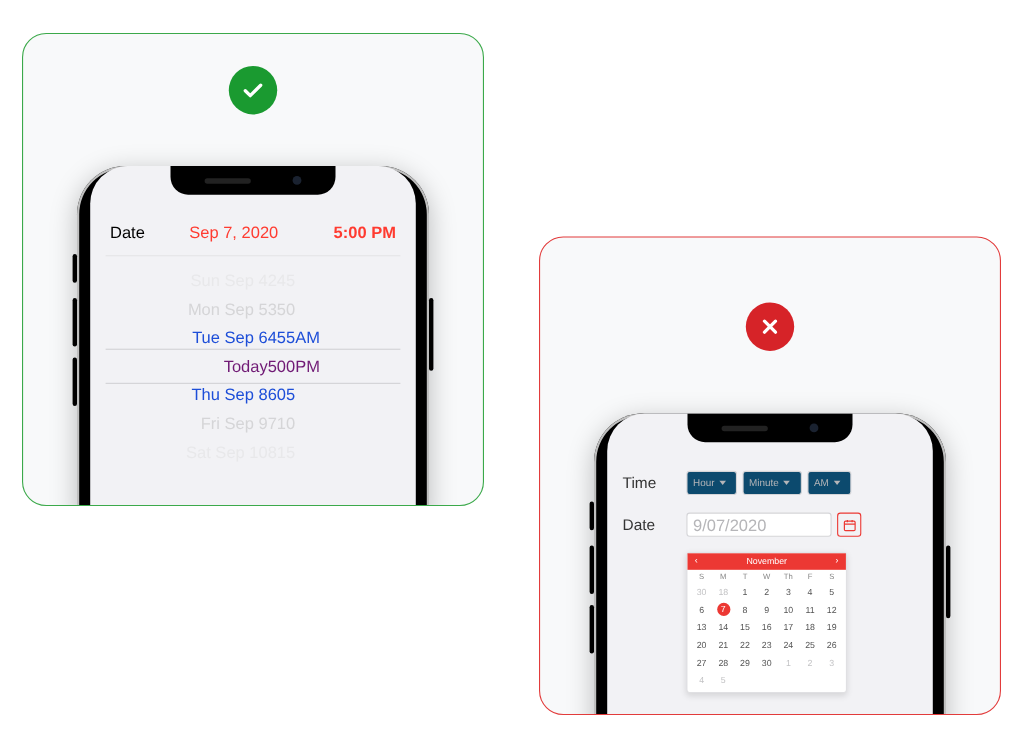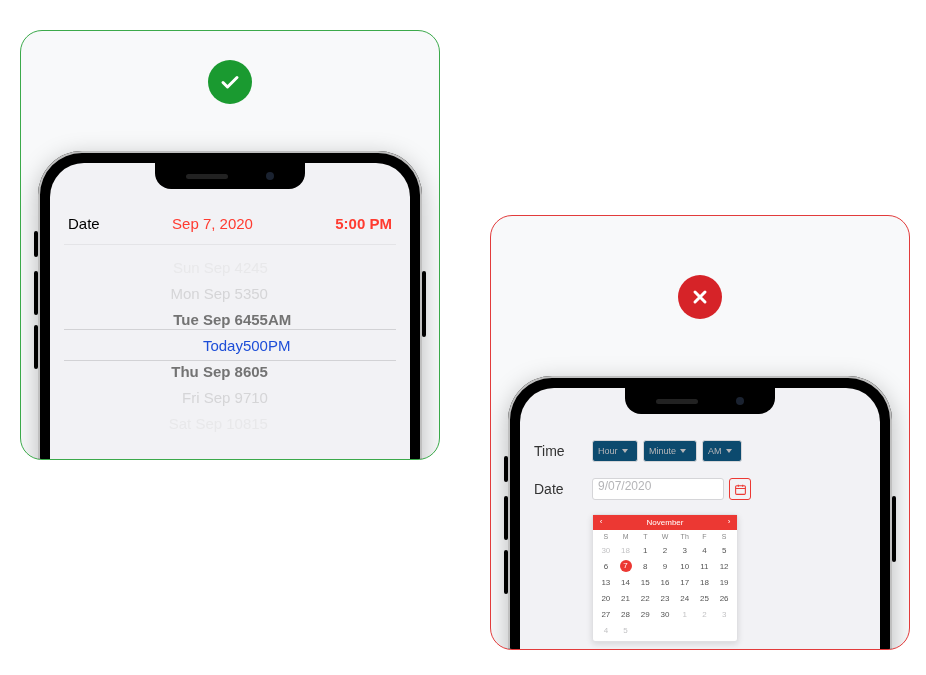--- a/index.html
+++ b/index.html
@@ -50,24 +50,24 @@
     top: 275px;
     background: #d62328;
   }
   .badge svg { width: 24px; height: 24px; }
 
   
   .phone {
     position: absolute;
     left: 50%;
     transform: translateX(-50%);
-    width: 384px;
+    width: 320px;
     border-radius: 44px 44px 0 0;
     background: #000;
-    padding: 12px 12px 0 12px;
+    padding: 0 12px 0 12px;
     box-shadow: 0 0 0 2px #bfbfbf inset, 0 6px 24px rgba(0,0,0,0.25);
   }
   .card.good .phone { top: 120px; height: 320px; }
   .card.bad .phone { top: 160px; height: 290px; }
 
   .phone-inner {
     position: relative;
     width: 100%;
     height: 100%;
     background: #f2f2f5;
@@ -141,22 +141,22 @@
   }
   .pcol {
     display: flex;
     flex-direction: column;
     align-items: flex-end;
     line-height: 26px;
   }
   .pcol.center { align-items: center; }
   .pcol.left { align-items: flex-start; }
   .prow { height: 26px; }
-  .prow.sel { color: #1d4ed8; font-weight: 500; }
-  .prow.f1 { color: #737373; font-weight: bold; }
+  .prow.sel { color: #701a75; font-weight: 500; }
+  .prow.f1 { color: #1d4ed8; }
   .prow.f2 { color: #d5d5d7; }
   .prow.f3 { color: #e8e8ea; }
 
   
   .field {
     display: flex;
     align-items: center;
     padding: 8px 0;
     font-size: 14px;
     color: #333;
@@ -180,23 +180,23 @@
     border-left: 3px solid transparent;
     border-right: 3px solid transparent;
     border-top: 4px solid #b5b5b8;
   }
   .date-input {
     height: 22px;
     width: 132px;
     border: 1px solid #d5d5d8;
     border-radius: 3px;
     background: #fff;
-    font-size: 12px;
+    font-size: 15px;
     color: #b5b5b8;
-    display:flex; align-items:flex-start; padding:0 5px; justify-content:space-between;
+    display:flex; align-items:flex-end; padding:0 5px; justify-content:space-between;
   }
   .cal-btn {
     width: 22px; height: 22px;
     border: 1px solid #ec3833;
     border-radius: 3px;
     display:flex; align-items:center; justify-content:center;
     color:#ec3833;
   }
 
   

